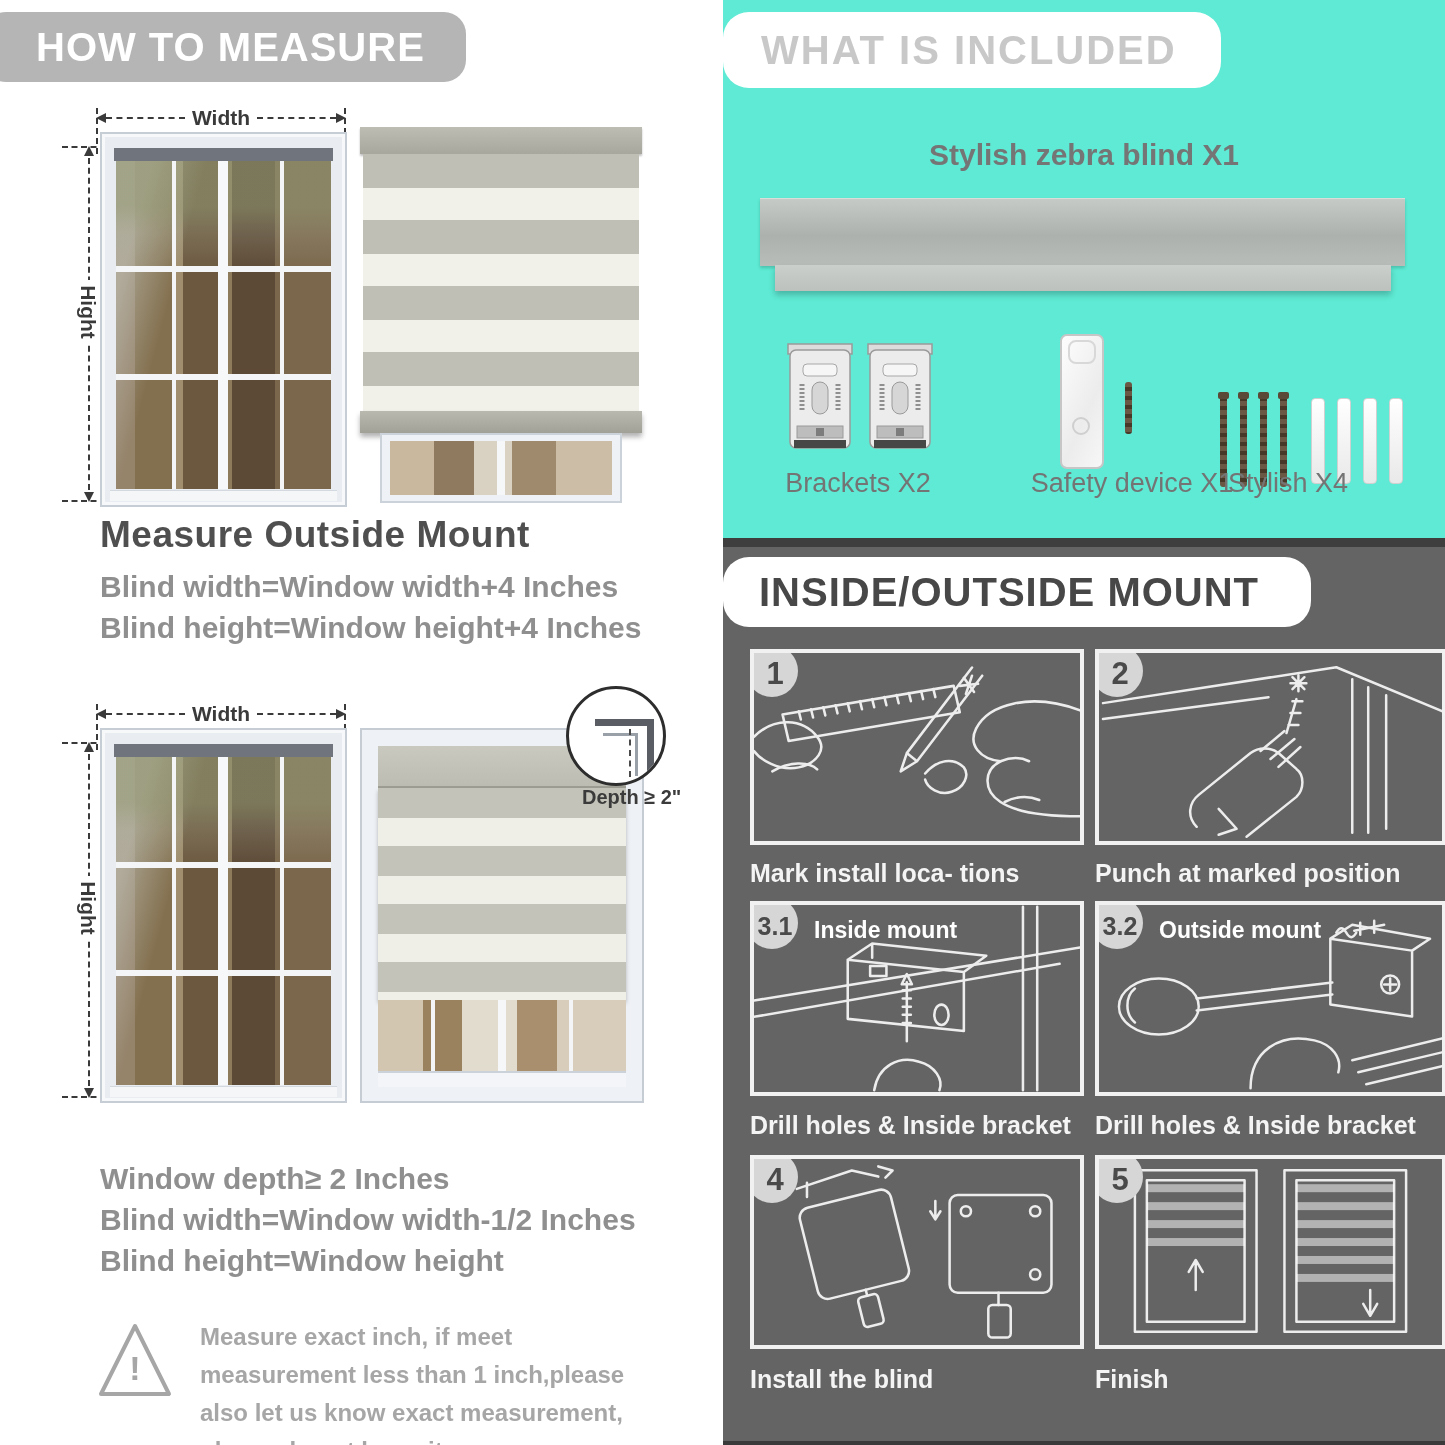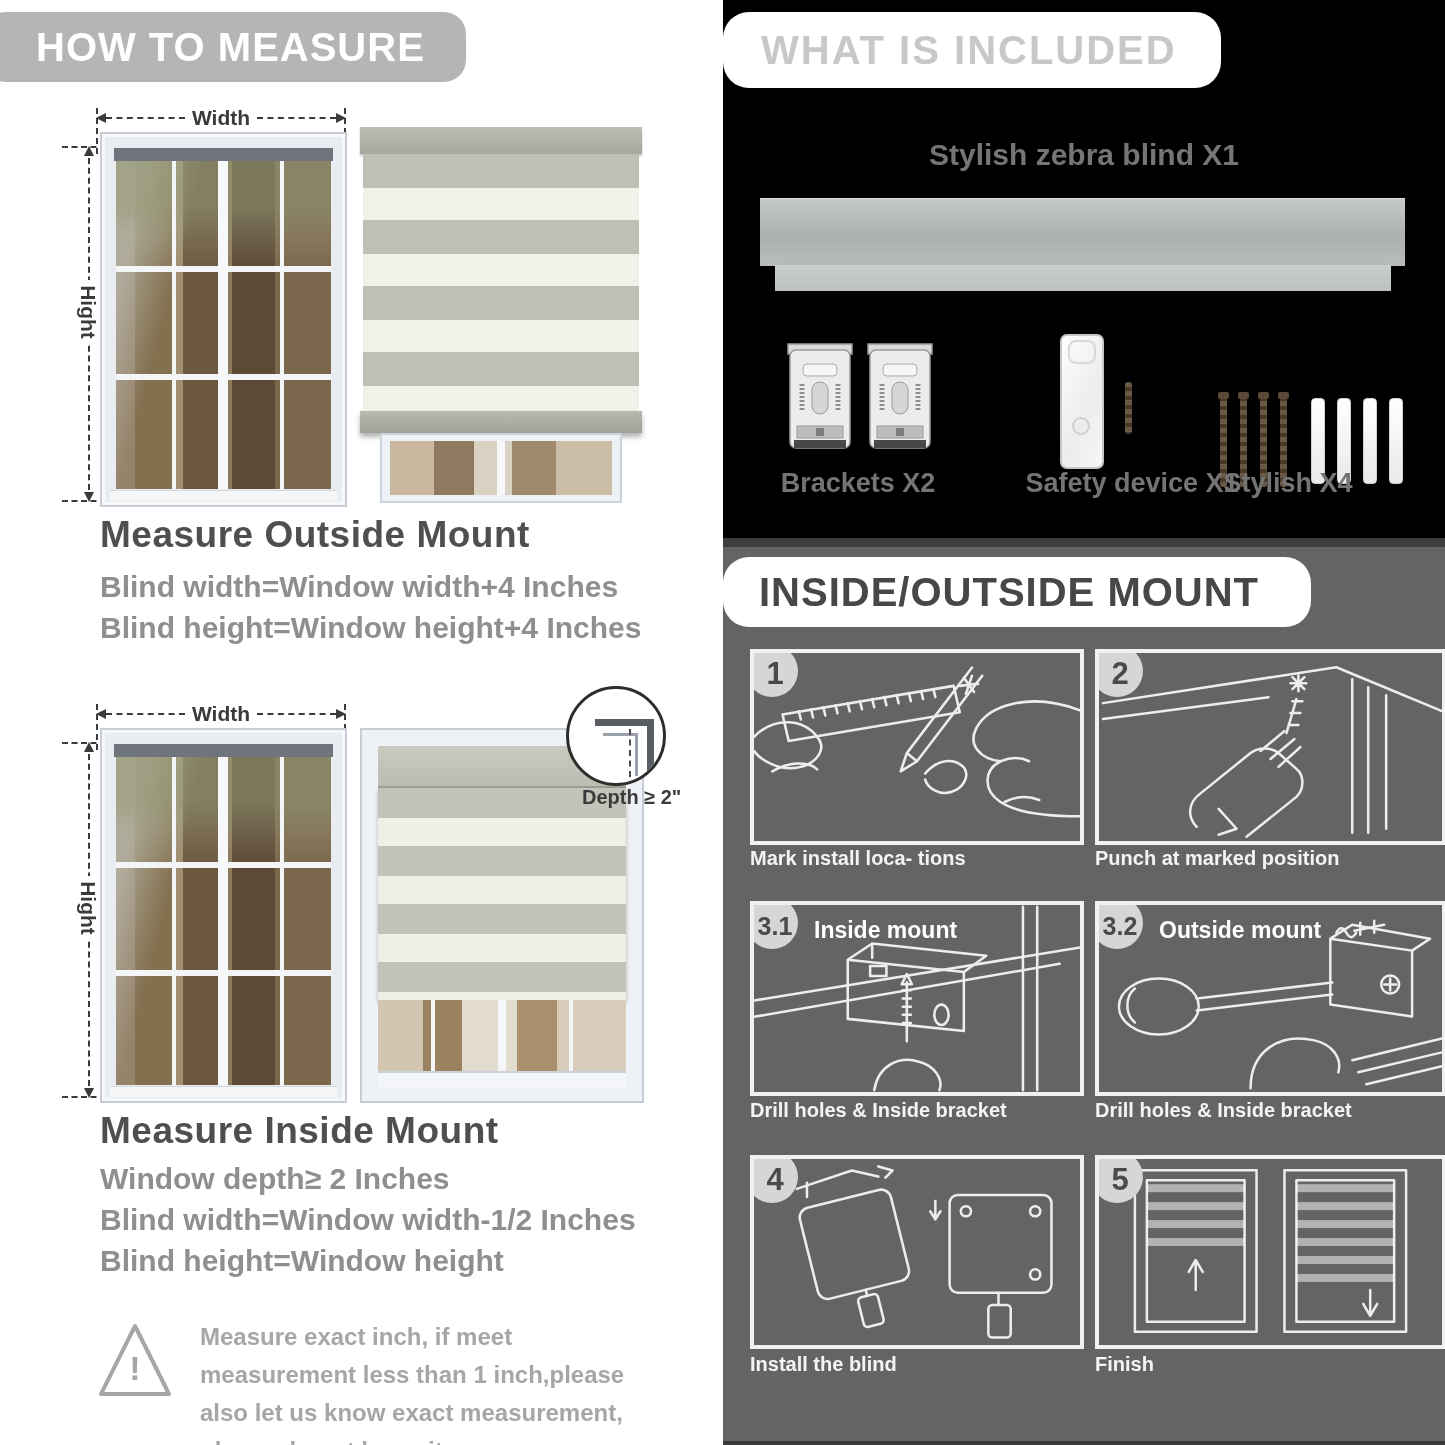--- a/index.html
+++ b/index.html
@@ -75,53 +75,53 @@
   .depth-label{font-size:20px;font-weight:bold;color:#3b3b3b;white-space:nowrap;}
 
   .measure-heading{font-size:37px;font-weight:bold;color:#4f4f4f;letter-spacing:0.5px;}
   .formula{font-size:30px;font-weight:bold;color:#8f8f8f;}
 
   .warning{display:flex;align-items:flex-start;gap:26px;}
   .warning-text{font-size:24px;font-weight:bold;color:#a6a6a6;line-height:38px;width:462px;}
 
   
   #right-col{left:723px;top:0;width:722px;height:1445px;}
-  .included-panel{left:0;top:0;width:722px;height:594px;background:#000000;}
+  .included-panel{left:0;top:0;width:722px;height:594px;background:#5eead4;}
   .white-band{background:#ffffff;border-radius:26px;}
   .included-band{left:0;top:12px;width:498px;height:76px;}
   .included-band span{display:block;line-height:76px;padding-left:38px;font-size:40px;font-weight:bold;
                       color:#c8c8c8;letter-spacing:2px;}
   .product-label{left:0;top:138px;width:722px;text-align:center;font-size:30px;font-weight:bold;color:#757575;}
   .headrail{left:37px;top:198px;width:645px;height:67px;background:linear-gradient(180deg,#c6cac6,#adb1ad 55%,#b9bdb9);
             border-top:1px solid #dadeda;box-shadow:0 2px 3px rgba(0,0,0,0.18);}
   .headrail-sub{left:52px;top:265px;width:616px;height:26px;background:linear-gradient(#cbcfcb,#bdc1bd);
             box-shadow:0 4px 6px rgba(0,0,0,0.22);}
   .plastic{left:337px;top:334px;width:40px;height:131px;border:2px solid #c6c6c6;border-radius:7px;
            background:linear-gradient(115deg,#fdfdfd,#ececec 60%,#f7f7f7);}
   .plastic i{position:absolute;left:10px;bottom:32px;width:14px;height:14px;border:2px solid #cfcfcf;border-radius:50%;}
   .plastic b{position:absolute;left:6px;top:4px;width:24px;height:20px;border:2px solid #d8d8d8;border-radius:8px;}
   .small-screw{width:7px;height:52px;background:repeating-linear-gradient(180deg,#6a5744 0 5px,#473828 5px 9px);border-radius:3px;}
   .screw{width:7px;height:95px;background:repeating-linear-gradient(180deg,#6a5744 0 5px,#473828 5px 9px);border-radius:3px;}
   .screw::before{content:"";position:absolute;left:-2px;top:0;width:11px;height:7px;background:#5a4936;border-radius:2px;}
   .anchor{width:12px;height:84px;background:linear-gradient(#ffffff,#e9e9e9);border:1px solid #d0d0d0;border-radius:4px;}
-  .part-caption{font-size:27px;font-weight:bold;color:#747474;text-align:center;}
+  .part-caption{font-size:27px;font-weight:normal;color:#747474;text-align:center;}
 
   .divider{left:0;top:538px;width:722px;height:9px;background:#3e3e3e;}
   .mount-panel{left:0;top:547px;width:854px;height:898px;background:#646464;box-shadow:inset 0 -4px 0 #3a3a3a;}
   .mount-band{left:0;top:10px;width:588px;height:70px;}
   .mount-band span{display:block;line-height:70px;padding-left:36px;font-size:40px;font-weight:bold;
                    color:#474747;letter-spacing:1px;}
 
   .step-panel{border:4px solid #f1f1f1;overflow:hidden;background:#646464;}
   .step-badge{position:absolute;left:-8px;top:-8px;width:52px;height:52px;border-radius:50%;background:#d6d6d6;
               color:#4a4a4a;font-size:31px;font-weight:bold;display:flex;align-items:center;justify-content:center;
               padding:6px 0 0 6px;box-sizing:border-box;z-index:2;}
   .badge-sm{font-size:25px;}
   .step-label{position:absolute;left:60px;top:12px;font-size:23px;font-weight:bold;color:#ffffff;z-index:2;}
-  .step-caption{font-size:20px;font-weight:bold;color:#f4f4f4;white-space:nowrap;}
+  .step-caption{font-size:25px;font-weight:bold;color:#f4f4f4;white-space:nowrap;margin-top:12px;}
   .illus{position:absolute;left:0;top:0;width:100%;height:100%;}
   .illus path,.illus rect,.illus circle,.illus ellipse{fill:none;stroke:#ededed;stroke-width:2.5;stroke-linecap:round;stroke-linejoin:round;}
   .illus .fillstripe{fill:rgba(255,255,255,0.5);stroke:none;}
 </style>
 </head>
 <body>
 
 <div id="canvas">
 
   <div id="left-col" class="abs">
@@ -198,21 +198,20 @@
       </div>
     </div>
 
     <div class="abs callout" style="left:566px;top:686px;">
       <div class="corner"></div>
       <div class="corner2"></div>
       <div class="cdash"></div>
     </div>
     <div class="abs depth-label" style="left:582px;top:786px;">Depth ≥ 2"</div>
 
-    <div class="abs measure-heading" style="left:100px;top:1110px;">Measure Inside Mount</div>
     <div class="abs formula" style="left:100px;top:1162px;">Window depth≥ 2 Inches</div>
     <div class="abs formula" style="left:100px;top:1203px;">Blind width=Window width-1/2 Inches</div>
     <div class="abs formula" style="left:100px;top:1244px;">Blind height=Window height</div>
 
     <div class="abs warning" style="left:96px;top:1318px;">
       <svg width="78" height="86" viewBox="0 0 78 86">
         <path d="M39,8 L73,76 L5,76 Z" fill="none" stroke="#a6a6a6" stroke-width="4" stroke-linejoin="round"></path>
         <text x="39" y="62" text-anchor="middle" font-size="34" font-weight="bold" fill="#a6a6a6" font-family="Liberation Sans, sans-serif">!</text>
       </svg>
       <div class="warning-text">Measure exact inch, if meet measurement less than 1 inch,please also let us know exact measurement, please do not leave it</div>

